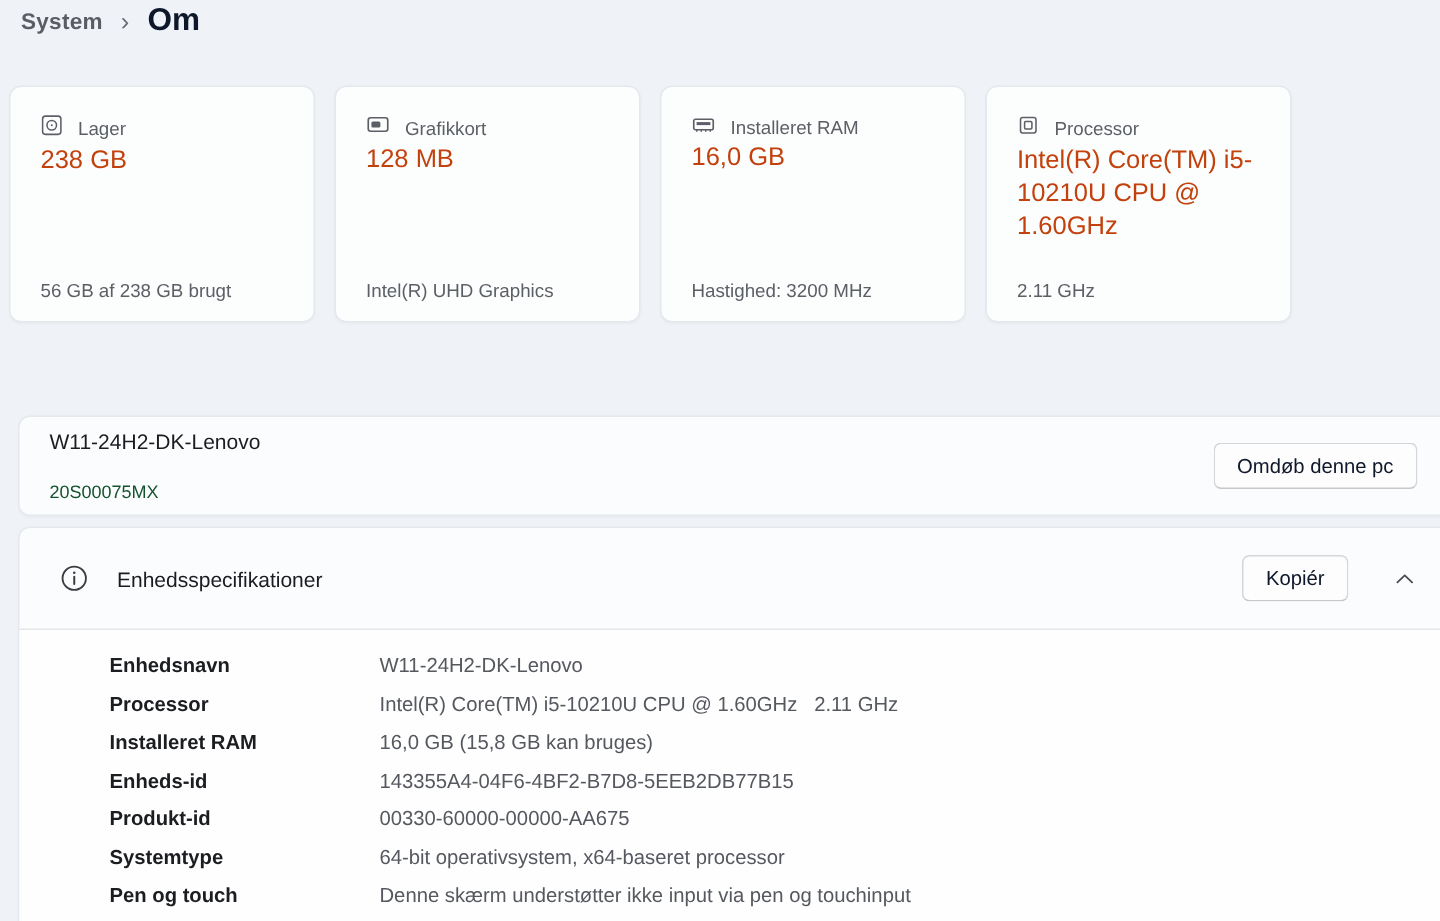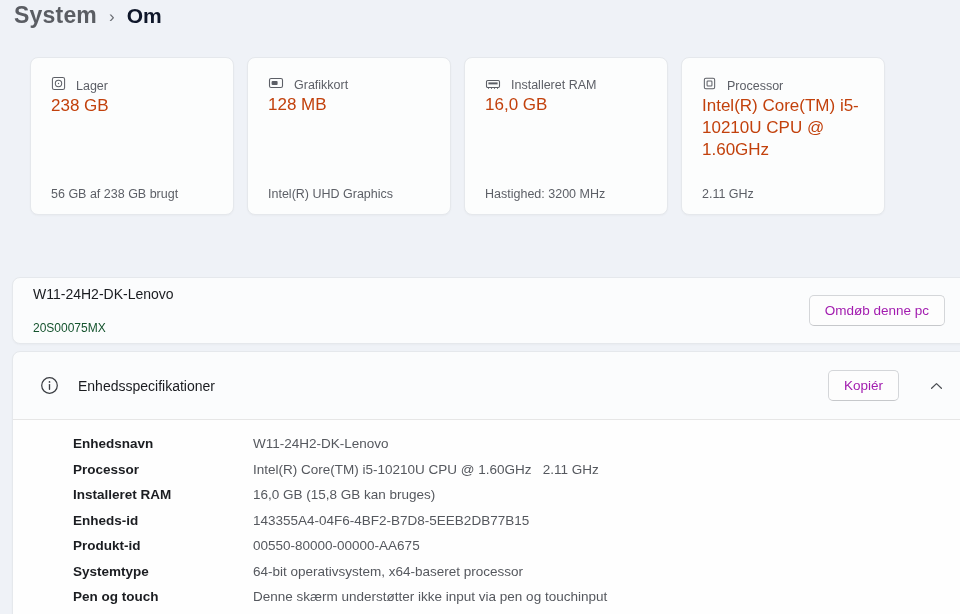--- a/index.html
+++ b/index.html
@@ -5,26 +5,26 @@
   * { margin:0; padding:0; box-sizing:border-box; }
   html,body { width:960px; height:614px; overflow:hidden; }
   body {
     font-family:"Liberation Sans","DejaVu Sans",sans-serif;
     background:#eff2f7;
     position:relative;
     color:#1a1c20;
   }
   
   .breadcrumb { position:absolute; left:14px; top:2px; display:flex; align-items:center; gap:12px; }
-  .crumb-parent { font-size:23px; font-weight:600; color:#5a5d63; letter-spacing:.2px; }
+  .crumb-parent { font-size:15px; font-weight:600; color:#5a5d63; letter-spacing:.2px; }
   .crumb-sep { font-size:17px; color:#6b6e74; padding-top:2px; }
   .crumb-current { font-size:21px; font-weight:700; color:#0f172a; }
 
   
-  .cards { position:absolute; left:30px; top:57px; display:flex; gap:13px; }
+  .cards { position:absolute; left:6px; top:57px; display:flex; gap:13px; }
   .card {
     width:204px; height:158px; position:relative;
     background:#fcfdfd; border:1px solid #e5e8ec; border-radius:8px;
     box-shadow:0 1px 2px rgba(0,0,0,0.03);
     padding:18px 18px 14px 20px;
   }
   .card-head { display:flex; align-items:center; gap:10px; }
   .card-head svg { flex:0 0 auto; }
   .card-label { font-size:12.5px; color:#5c5f66; }
   .card-value { font-size:17px; font-weight:400; color:#c2410c; line-height:22px; max-width:165px; }
@@ -37,21 +37,21 @@
     box-shadow:0 1px 2px rgba(0,0,0,0.03);
   }
   .device-panel { top:277px; height:67px; display:flex; align-items:center; }
   .device-text { margin-left:20px; }
   .device-name { font-size:14px; color:#1a1c20; }
   .device-model { font-size:12px; color:#14532d; margin-top:19px; }
   .device-spacer { flex:1; }
 
   .win-btn {
     background:#fdfdfd; border:1px solid #d4d6d9; border-bottom-color:#c6c8cb;
-    border-radius:5px; font-family:inherit; font-size:13.5px; color:#a21caf;
+    border-radius:5px; font-family:inherit; font-size:13.5px; color:#0f172a;
     padding:7px 15px; cursor:pointer; white-space:nowrap;
   }
   .rename-btn { margin-right:22px; }
 
   .specs-panel { top:351px; height:271px; display:flex; flex-direction:column; border-radius:8px 8px 0 0; }
   .specs-header { height:67px; flex:0 0 auto; display:flex; align-items:center; }
   .specs-header .info-wrap { margin-left:27px; display:flex; align-items:center; }
   .specs-title { margin-left:19px; font-size:14px; color:#1a1c20; }
   .copy-btn { margin-right:12px; }
   .chevron-wrap { margin:0 24px 0 19px; display:flex; align-items:center; cursor:pointer; }
@@ -174,21 +174,21 @@
     <div class="spec-row">
       <span class="spec-label">Installeret RAM</span>
       <span class="spec-value">16,0 GB (15,8 GB kan bruges)</span>
     </div>
     <div class="spec-row">
       <span class="spec-label">Enheds-id</span>
       <span class="spec-value">143355A4-04F6-4BF2-B7D8-5EEB2DB77B15</span>
     </div>
     <div class="spec-row">
       <span class="spec-label">Produkt-id</span>
-      <span class="spec-value">00550-80000-00000-AA675</span>
+      <span class="spec-value">00330-60000-00000-AA675</span>
     </div>
     <div class="spec-row">
       <span class="spec-label">Systemtype</span>
       <span class="spec-value">64-bit operativsystem, x64-baseret processor</span>
     </div>
     <div class="spec-row">
       <span class="spec-label">Pen og touch</span>
       <span class="spec-value">Denne skærm understøtter ikke input via pen og touchinput</span>
     </div>
   </div>

